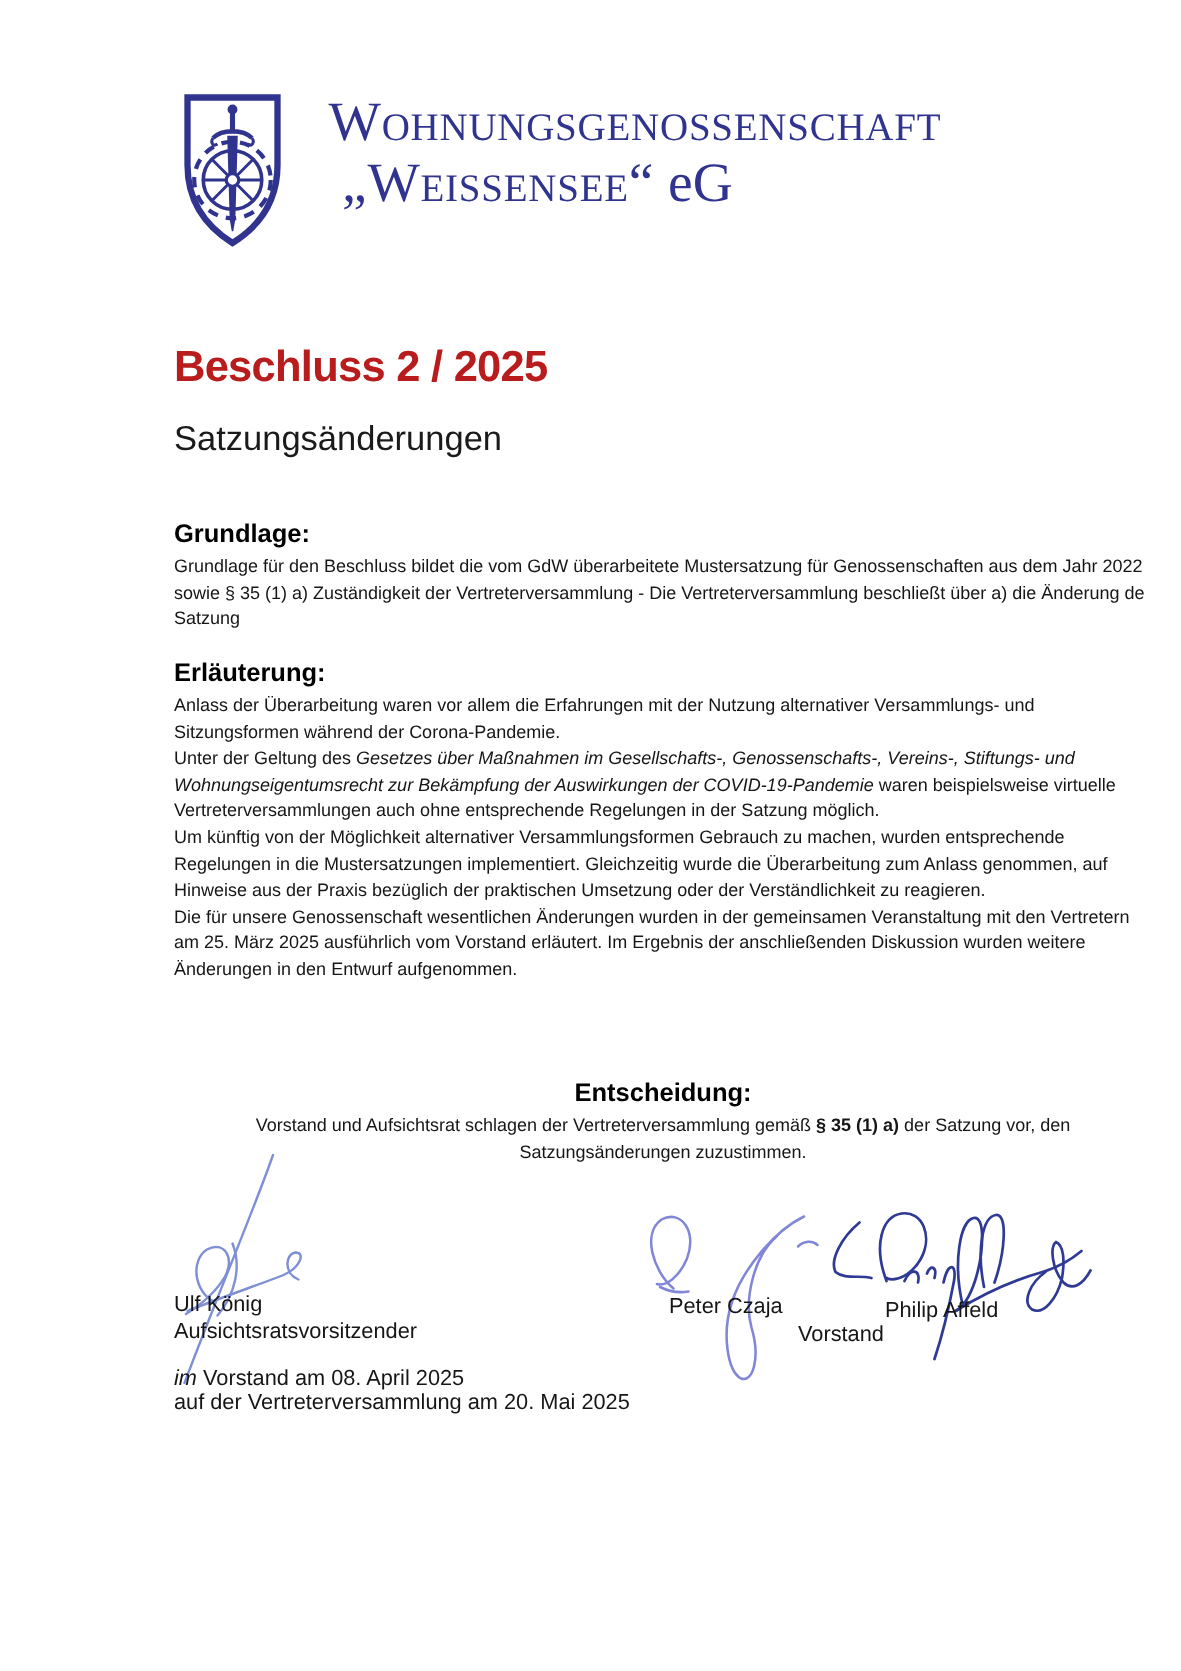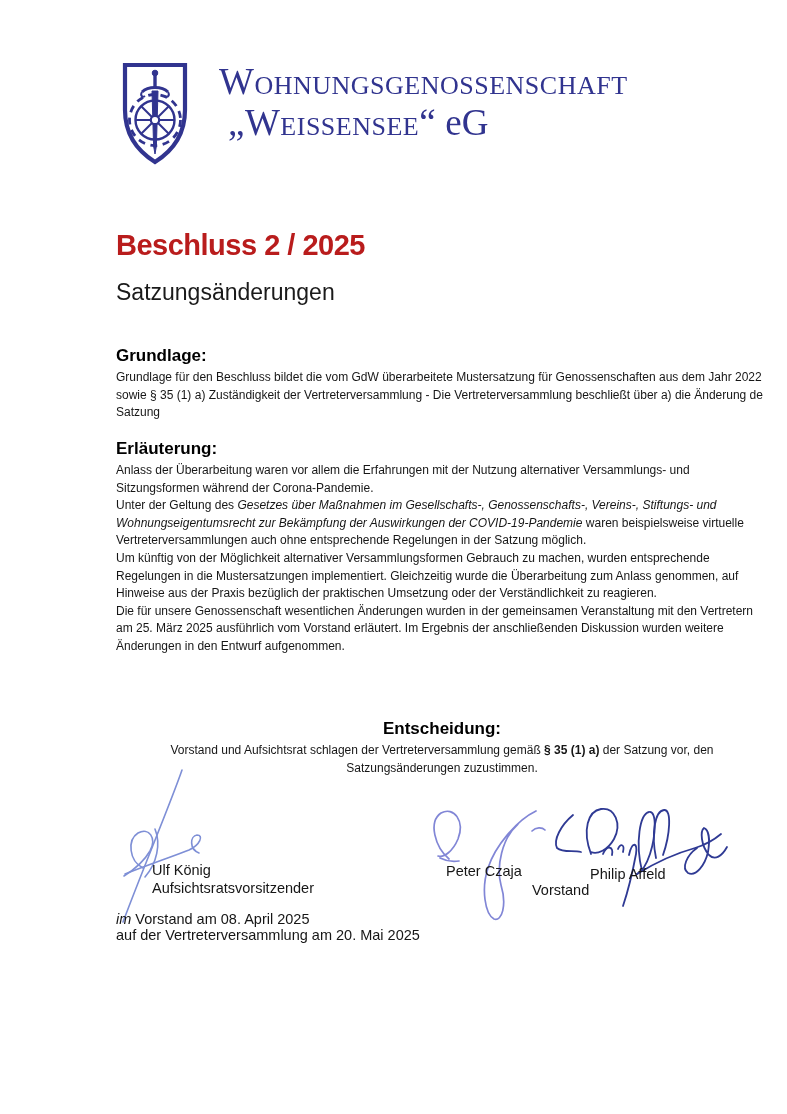--- a/index.html
+++ b/index.html
@@ -30,21 +30,21 @@
   .sec-grundlage { top:346px; }
   .sec-erlaeuterung { top:439px; }
   .sec-entscheidung { top:719px;text-align:center; }
   .italic { font-style:italic; }
   .bold { font-weight:bold; }
 
   
   .sig-overlay { position:absolute; left:0; top:758px; width:787px; height:180px; pointer-events:none; }
   .sig-overlay path { fill:none; stroke-linecap:round; }
   .sig-name { position:absolute; font-size:14.5px; line-height:17.5px; color:#161616; white-space:nowrap; }
-  .n-ulf    { left:92px;  top:862px;margin-left:36px; }
+  .n-ulf    { left:92px;  top:862px; }
   .n-peter  { left:422px; top:863px; }
   .n-philip { left:566px; top:866px; }
   .n-vorstand { left:508px; top:882px; }
 
   
   .resolution { position:absolute; left:92px; top:911px; display:flex; gap:6px; font-size:14.5px; }
   .resolution .label { font-weight:bold; text-decoration:underline; white-space:nowrap; }
   .resolution .lines div { line-height:16.3px; }
 </style>
 </head>

